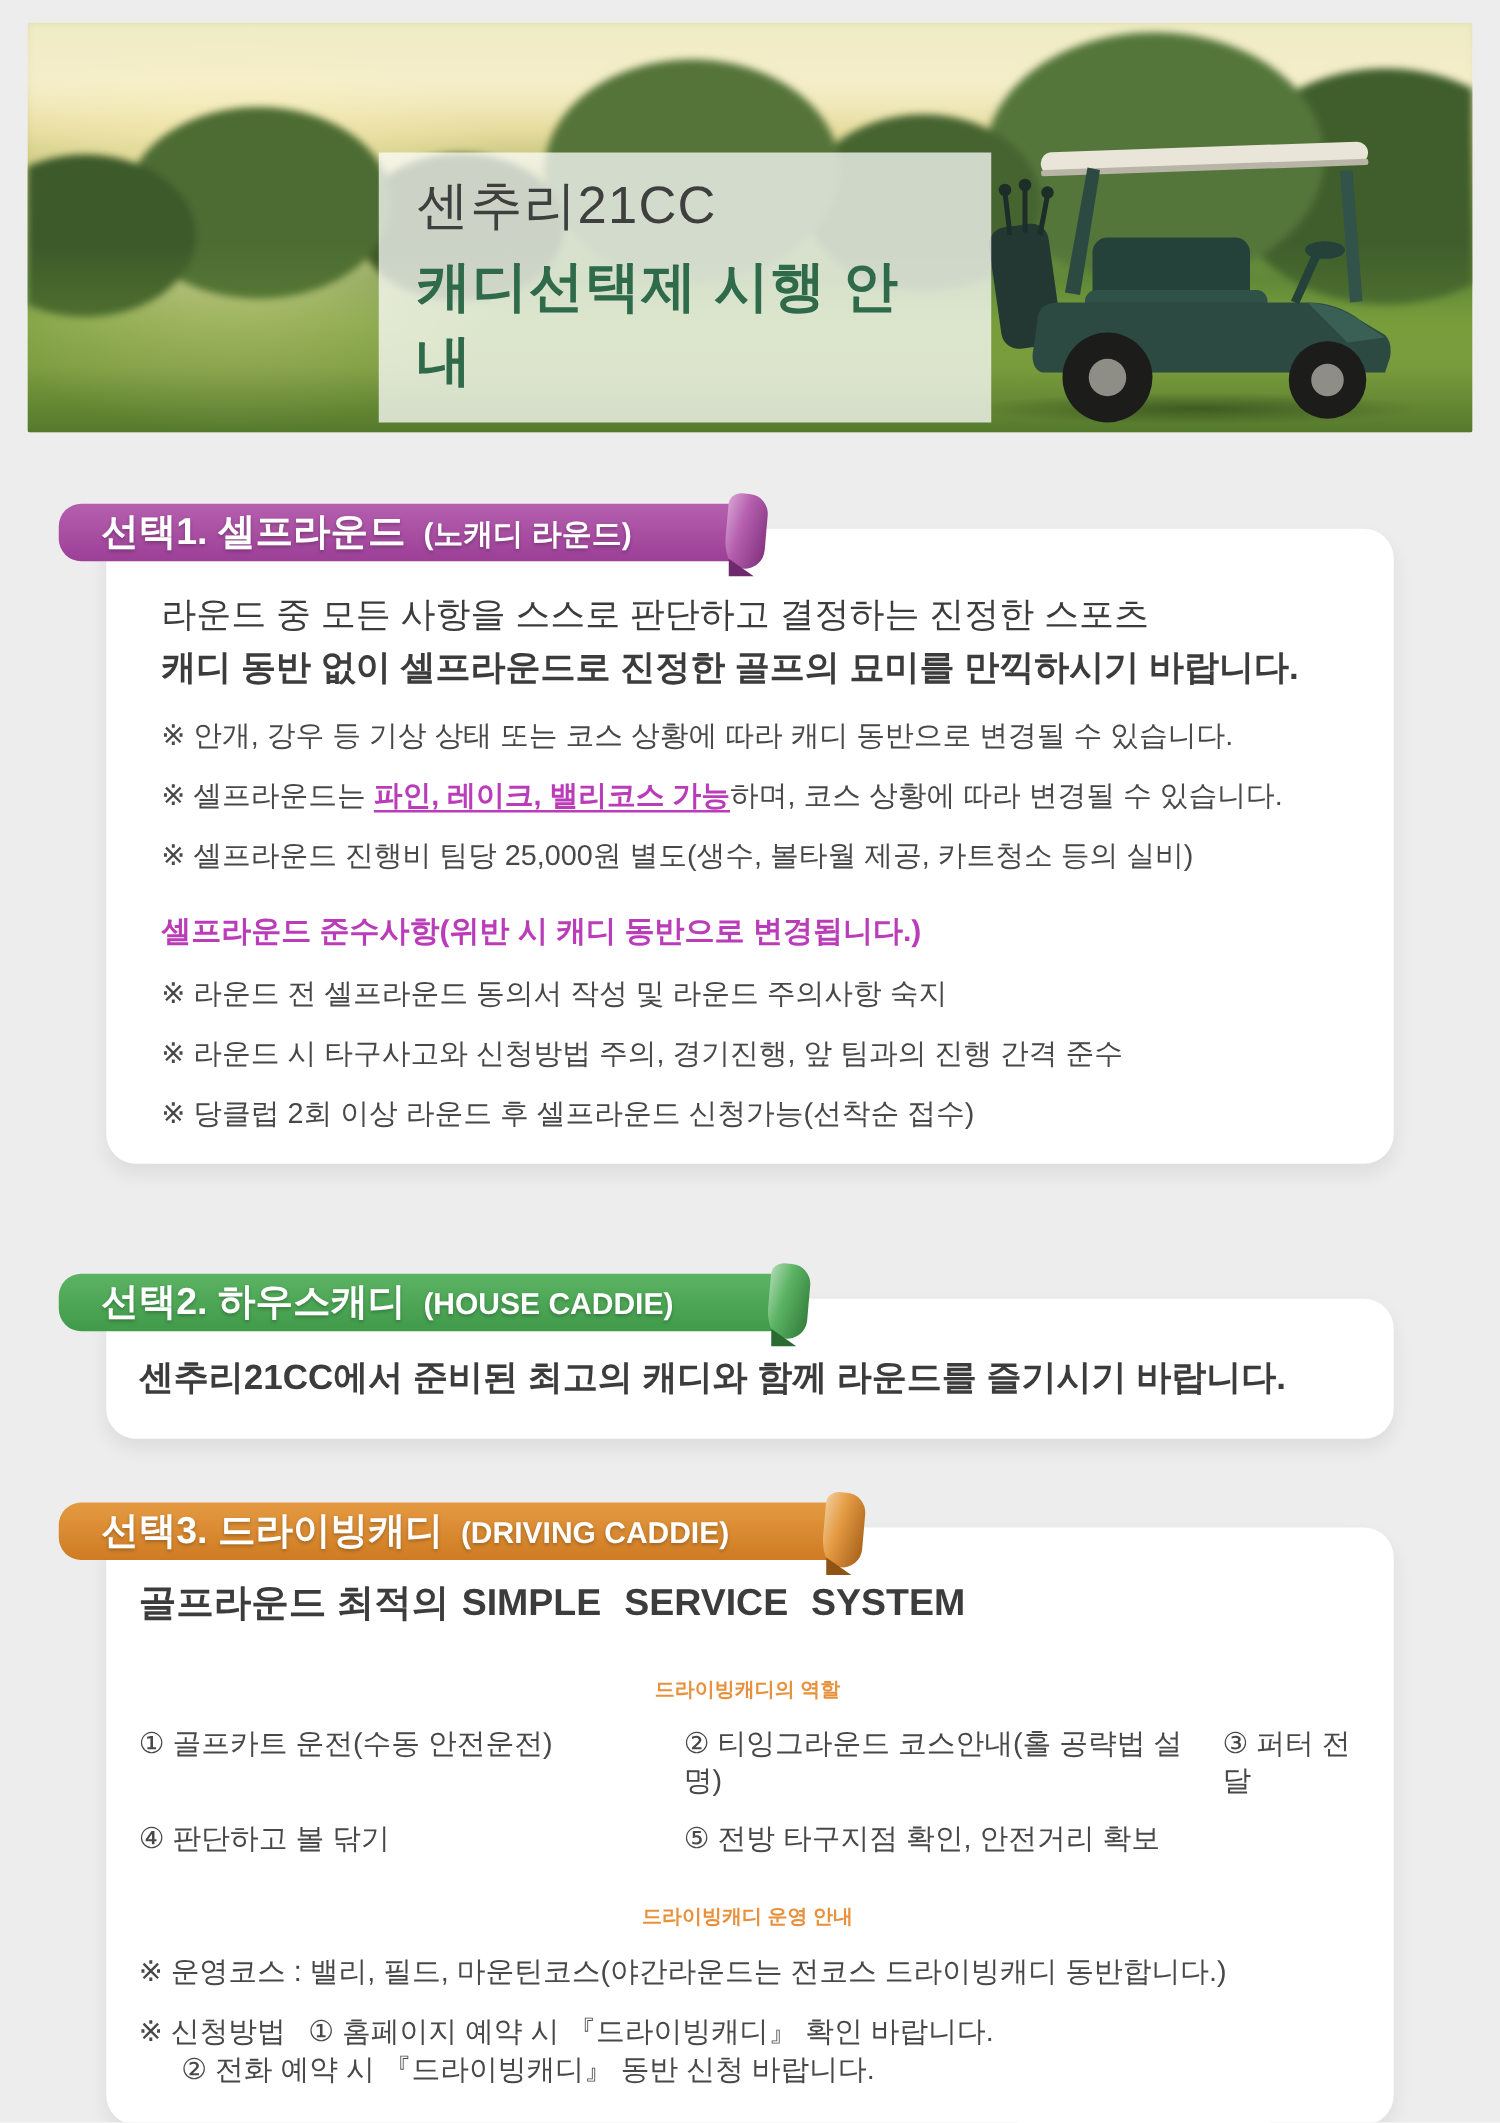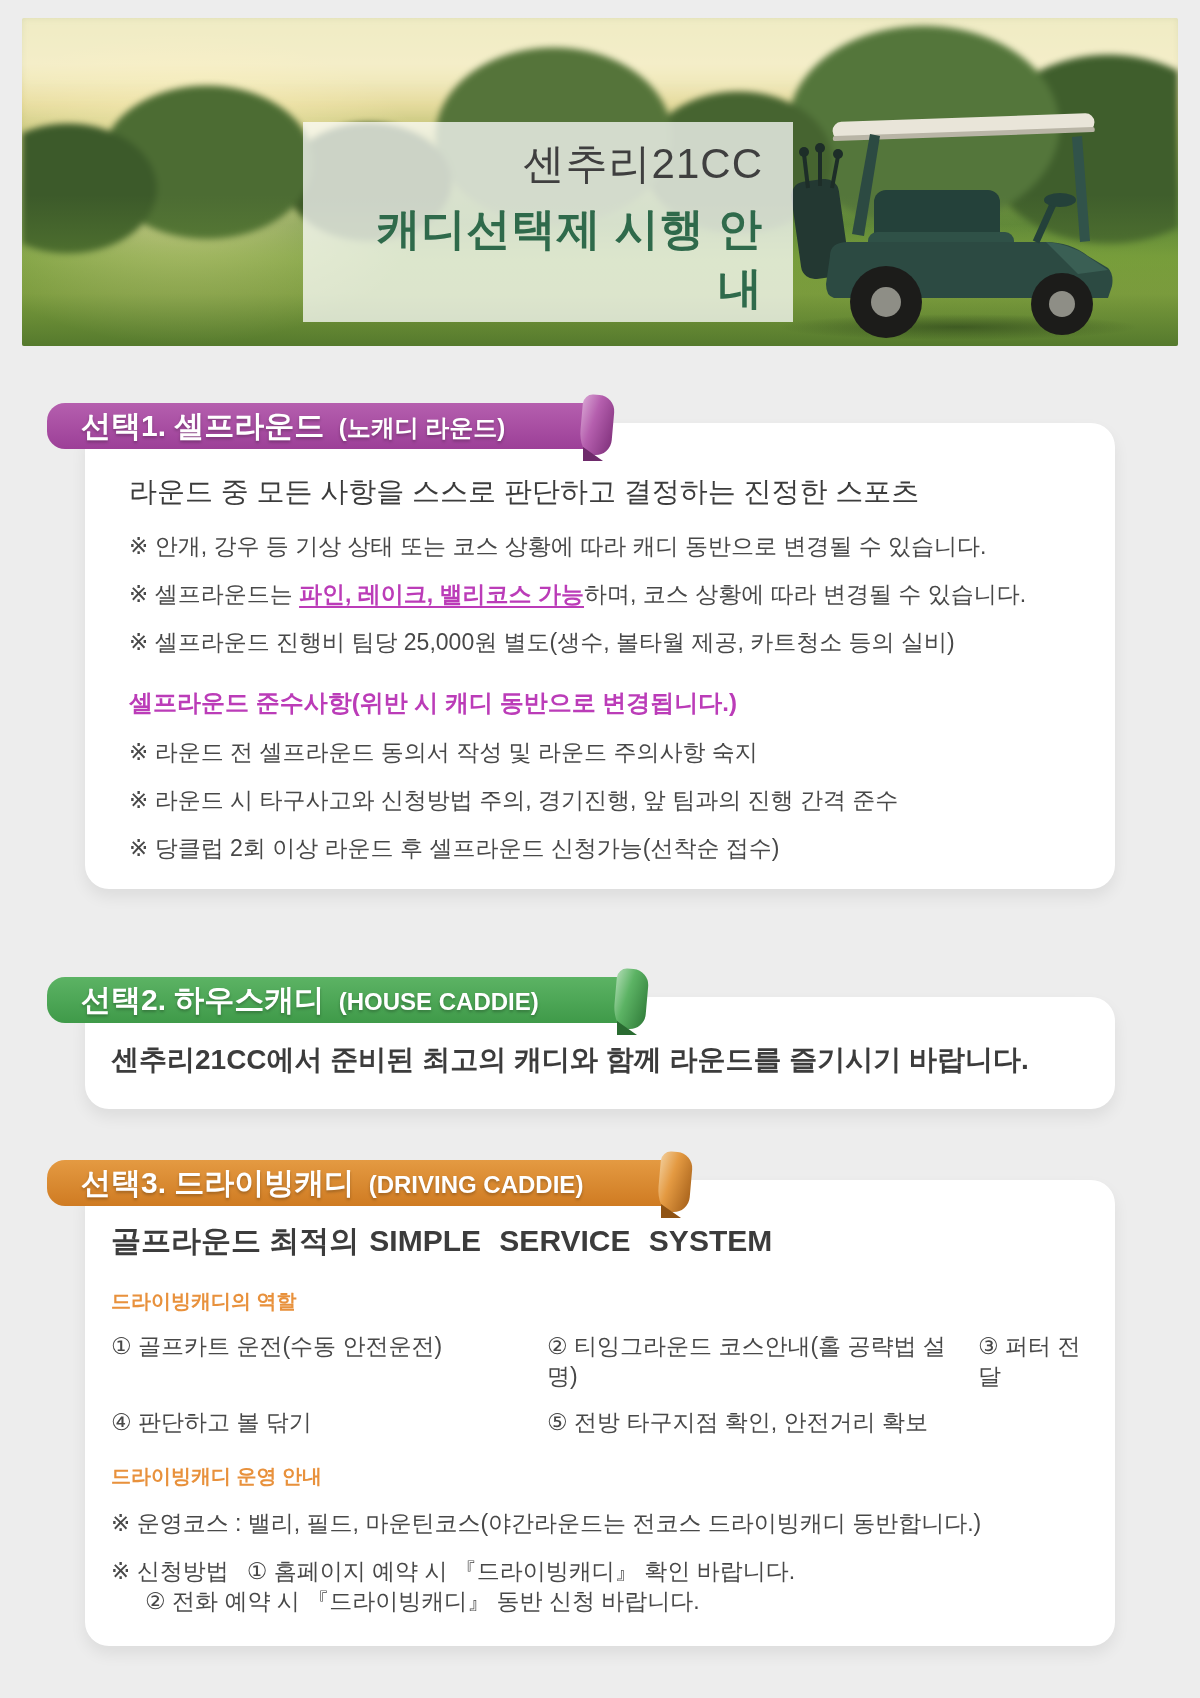--- a/index.html
+++ b/index.html
@@ -16,21 +16,21 @@
       radial-gradient(180px 130px at 16% 44%, #4c6c33 0 58%, rgba(76,108,51,0) 60%),
       radial-gradient(140px 100px at 30% 50%, #3a5526 0 58%, rgba(58,85,38,0) 60%),
       radial-gradient(200px 150px at 46% 36%, #55743a 0 58%, rgba(85,116,58,0) 60%),
       radial-gradient(160px 120px at 62% 44%, #466430 0 58%, rgba(70,100,48,0) 60%),
       radial-gradient(230px 170px at 78% 33%, #54763b 0 58%, rgba(84,118,59,0) 60%),
       radial-gradient(210px 160px at 94% 40%, #3f5e2c 0 58%, rgba(63,94,44,0) 60%),
       linear-gradient(180deg, rgba(255,248,210,.55) 18%, rgba(255,248,210,0) 40%);}
   .hero-fg{position:absolute;left:0;right:0;bottom:0;height:46%;
     background:linear-gradient(180deg, rgba(150,180,70,0) 0%, rgba(110,150,55,.35) 40%, rgba(55,90,30,.45) 100%);}
   .hero-title-box{position:relative;z-index:3;width:430px;margin:104px auto 0;transform:translateX(-52px);
-    background:rgba(255,255,255,.74);text-align:right;padding:14px 30px 4px;}
+    background:rgba(255,255,255,.74);text-align:left;padding:14px 30px 20px;}
   .hero-title-top{font-size:42px;color:#3f3f3f;letter-spacing:1px;}
   .hero-title-main{font-size:44px;font-weight:bold;color:#2f6a4b;margin-top:8px;letter-spacing:1px;}
   .cart{position:absolute;right:50px;bottom:4px;z-index:2;}
   .cart-shadow{position:absolute;right:40px;bottom:6px;width:360px;height:26px;border-radius:50%;
     background:radial-gradient(closest-side, rgba(20,40,15,.45), rgba(20,40,15,0));z-index:1;}
 
   
   .section{position:relative;margin:0 85px;}
   .sec1{margin-top:77px;}
   .sec2{margin-top:108px;}
@@ -56,21 +56,21 @@
   .b2::before{border-color:transparent transparent transparent #2a6b31;}
   .b3{background:linear-gradient(180deg,#e49a42,#cf7b22);}
   .b3::after{background:linear-gradient(105deg,#f2cf9d 0%,#e49a42 40%,#a35e18 100%);}
   .b3::before{border-color:transparent transparent transparent #8f5314;}
 
   .lead{font-size:28px;color:#3c3c3c;line-height:42px;}
   .lead.bold{font-weight:bold;}
   .note{font-size:23px;color:#484848;margin-top:18px;line-height:30px;}
   .hl-magenta{color:var(--c-magenta,#bb3cb8);font-weight:bold;text-decoration:underline;text-underline-offset:4px;}
   .rules-title{font-size:24px;font-weight:bold;color:var(--c-magenta,#bb3cb8);margin-top:30px;}
-  .sub-title{font-size:20px;font-weight:bold;color:var(--c-orange-text,#e8913c);margin-top:26px;}
+  .sub-title{font-size:16px;font-weight:bold;color:var(--c-orange-text,#e8913c);margin-top:38px;text-align:center;}
   .lead-en{font-weight:bold;word-spacing:10px;margin-left:10px;}
   .roles-grid{display:grid;grid-template-columns:420px 415px 1fr;row-gap:14px;margin-top:16px;gap:16px;}
   .role{font-size:23px;color:#484848;line-height:30px;}
   .ops3-part{display:inline-block;margin-left:18px;}
 </style>
 </head>
 <body>
 
 <div class="page">
 
@@ -109,20 +109,21 @@
     </div>
   </div>
 
   <div class="section sec1">
     <div class="banner b1">
       <span>선택1. 셀프라운드</span>
       <span class="banner-sub">(노캐디 라운드)</span>
     </div>
     <div class="card card1">
       <div class="lead">라운드 중 모든 사항을 스스로 판단하고 결정하는 진정한 스포츠</div>
+      <div class="lead bold">캐디 동반 없이 셀프라운드로 진정한 골프의 묘미를 만끽하시기 바랍니다.</div>
       <div class="note">※ 안개, 강우 등 기상 상태 또는 코스 상황에 따라 캐디 동반으로 변경될 수 있습니다.</div>
       <div class="note"><span>※ 셀프라운드는 </span><span class="hl-magenta">파인, 레이크, 밸리코스 가능</span><span>하며, 코스 상황에 따라 변경될 수 있습니다.</span></div>
       <div class="note">※ 셀프라운드 진행비 팀당 25,000원 별도(생수, 볼타월 제공, 카트청소 등의 실비)</div>
       <div class="rules-title">셀프라운드 준수사항(위반 시 캐디 동반으로 변경됩니다.)</div>
       <div class="note">※ 라운드 전 셀프라운드 동의서 작성 및 라운드 주의사항 숙지</div>
       <div class="note">※ 라운드 시 타구사고와 신청방법 주의, 경기진행, 앞 팀과의 진행 간격 준수</div>
       <div class="note">※ 당클럽 2회 이상 라운드 후 셀프라운드 신청가능(선착순 접수)</div>
     </div>
   </div>
 

